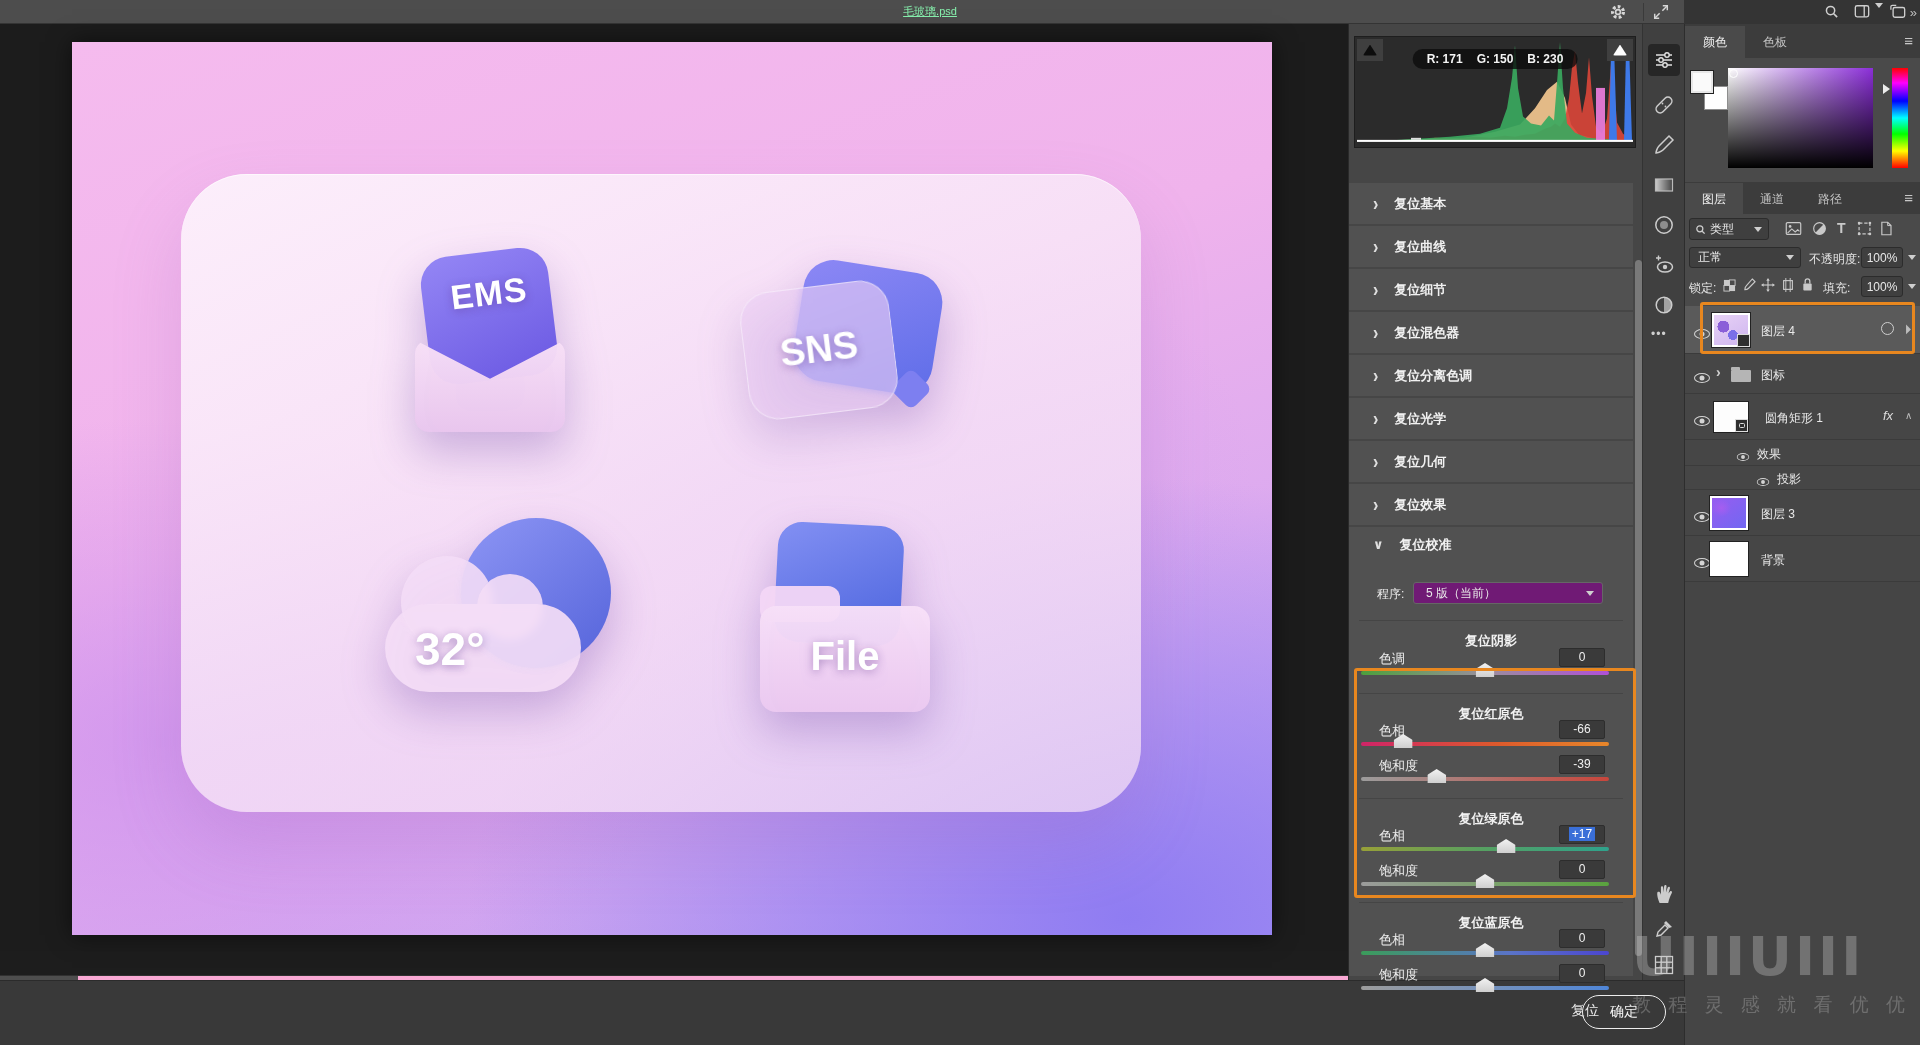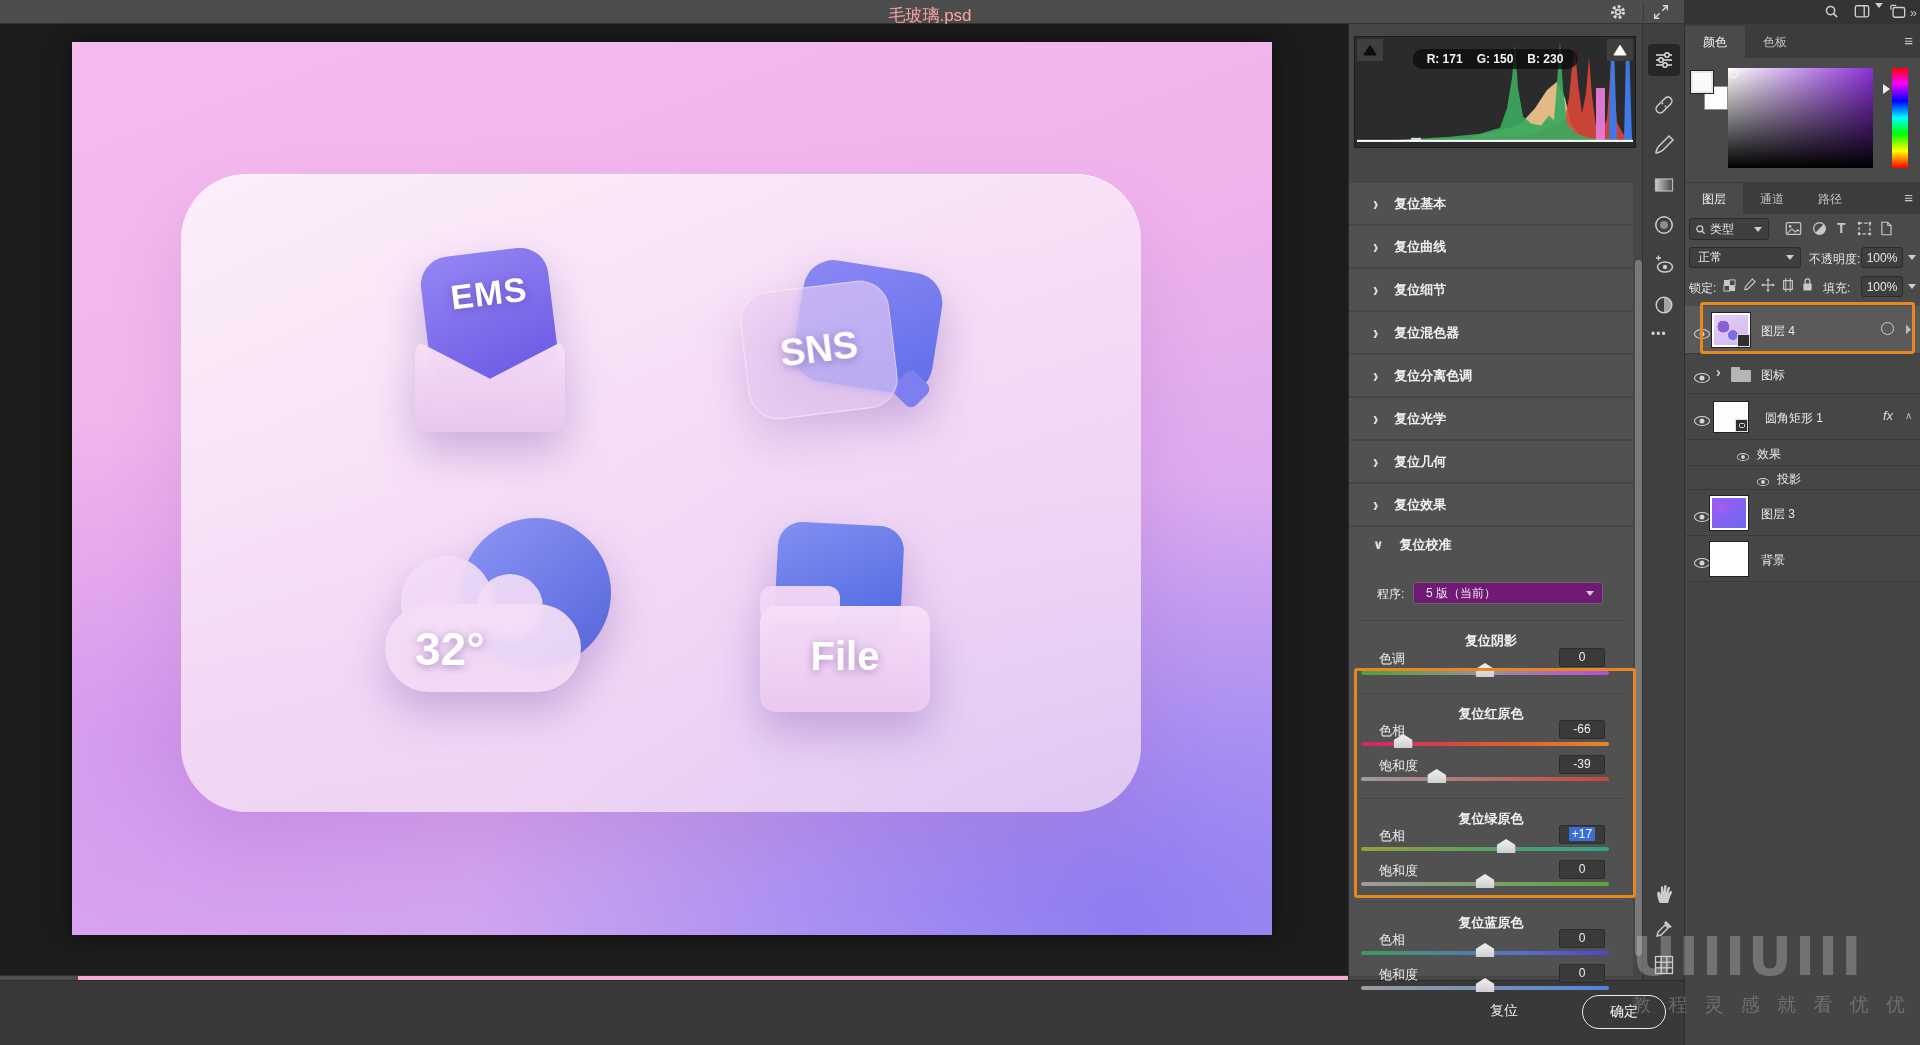--- a/index.html
+++ b/index.html
@@ -49,21 +49,21 @@
   .iconlabel { color:#fff; font-weight:700; text-shadow:0 2px 8px rgba(90,50,140,.45); }
 
   svg.ic { display:block; }
 </style>
 </head>
 <body>
 
 <div id="root">
 
   <div class="abs" style="left:0;top:0;width:1684px;height:24px;background:#4d4d4d;border-bottom:1px solid #343434;">
-    <span class="abs" style="left:930px;top:4px;transform:translateX(-50%);font-size:17px;color:#fca5a5;">毛玻璃.psd</span>
+    <span class="abs" style="left:930px;top:4px;transform:translateX(-50%);font-size:11px;color:#86efac;text-decoration:underline;">毛玻璃.psd</span>
     <span class="abs" style="left:1608px;top:2px;">
       <svg class="ic" width="20" height="20" viewBox="0 0 20 20">
         <circle cx="10" cy="10" r="5.4" fill="none" stroke="#d6d6d6" stroke-width="3.2" stroke-dasharray="2.7 2.2"></circle>
         <circle cx="10" cy="10" r="2.4" fill="none" stroke="#d6d6d6" stroke-width="1.6"></circle>
       </svg>
     </span>
     <span class="abs" style="left:1643px;top:3px;width:1px;height:18px;background:#3a3a3a;"></span>
     <span class="abs" style="left:1652px;top:3px;">
       <svg class="ic" width="18" height="18" viewBox="0 0 20 20">
         <g stroke="#d6d6d6" stroke-width="1.6" fill="none">
@@ -163,21 +163,21 @@
     <span class="abs" style="left:1303px;top:5px;width:1px;height:19px;background:#585858;"></span>
     <span class="abs" style="left:1314px;top:6px;">
       <svg class="ic" width="20" height="17" viewBox="0 0 20 17">
         <rect x="1.5" y="1.5" width="6.5" height="14" fill="none" stroke="#c9c9c9" stroke-width="1.6"></rect>
         <rect x="11.5" y="1.5" width="6.5" height="14" fill="#c9c9c9"></rect>
       </svg>
     </span>
   </div>
 
   <div class="abs" style="left:0;top:980px;width:1684px;height:65px;background:#393939;border-top:1px solid #2b2b2b;">
-    <span class="abs" style="left:1474px;top:21px;width:60px;text-align:center;font-size:14px;color:#ececec;cursor:default;">复位</span>
+    <span class="abs" style="left:1555px;top:21px;width:60px;text-align:center;font-size:14px;color:#ececec;cursor:default;">复位</span>
     <span class="abs flex" style="left:1582px;top:14px;width:84px;height:34px;border:1.5px solid #ededed;border-radius:17px;justify-content:center;">
       <span style="font-size:14px;color:#f4f4f4;">确定</span>
     </span>
   </div>
 
   <div class="abs" style="left:1348px;top:24px;width:294px;height:956px;background:#464646;border-left:1px solid #2a2a2a;">
 
     <div class="abs" style="left:5px;top:12px;width:282px;height:112px;background:#2b2b2b;border:1px solid #1e1e1e;">
       <svg viewBox="0 0 280 108" preserveAspectRatio="none" style="position:absolute;left:0;top:0;width:100%;height:100%;">
         <path d="M18,102 L110,99 L140,93 L165,86 L180,70 L192,52 L202,44 L210,60 L216,86 L224,96 L240,100 L278,102 Z" fill="#edc28c" opacity="0.95"></path>

